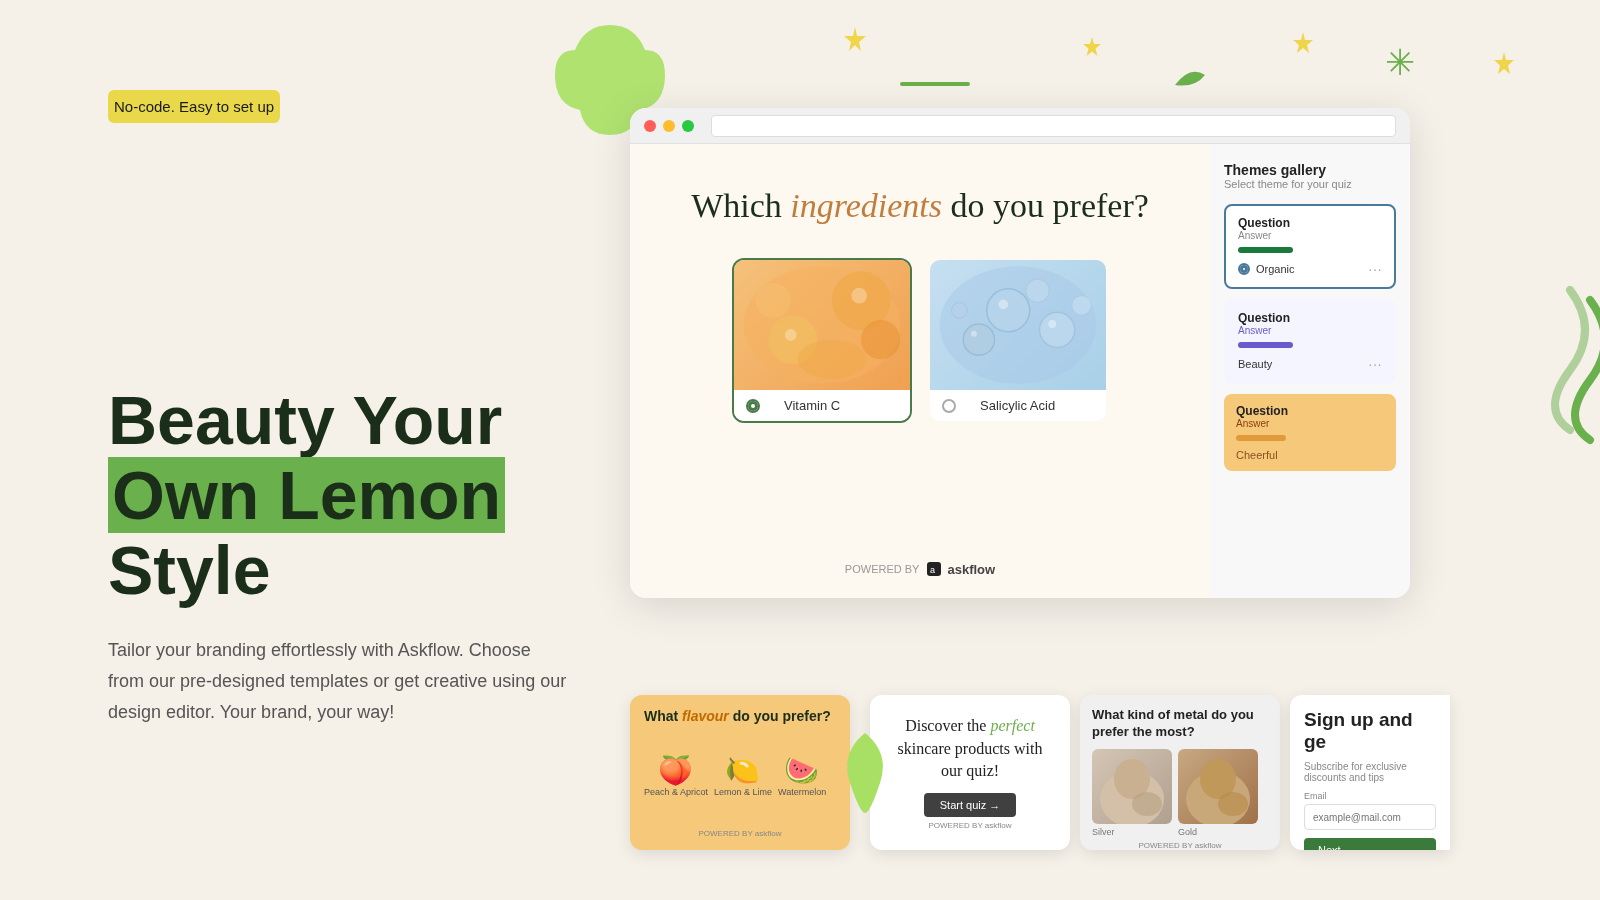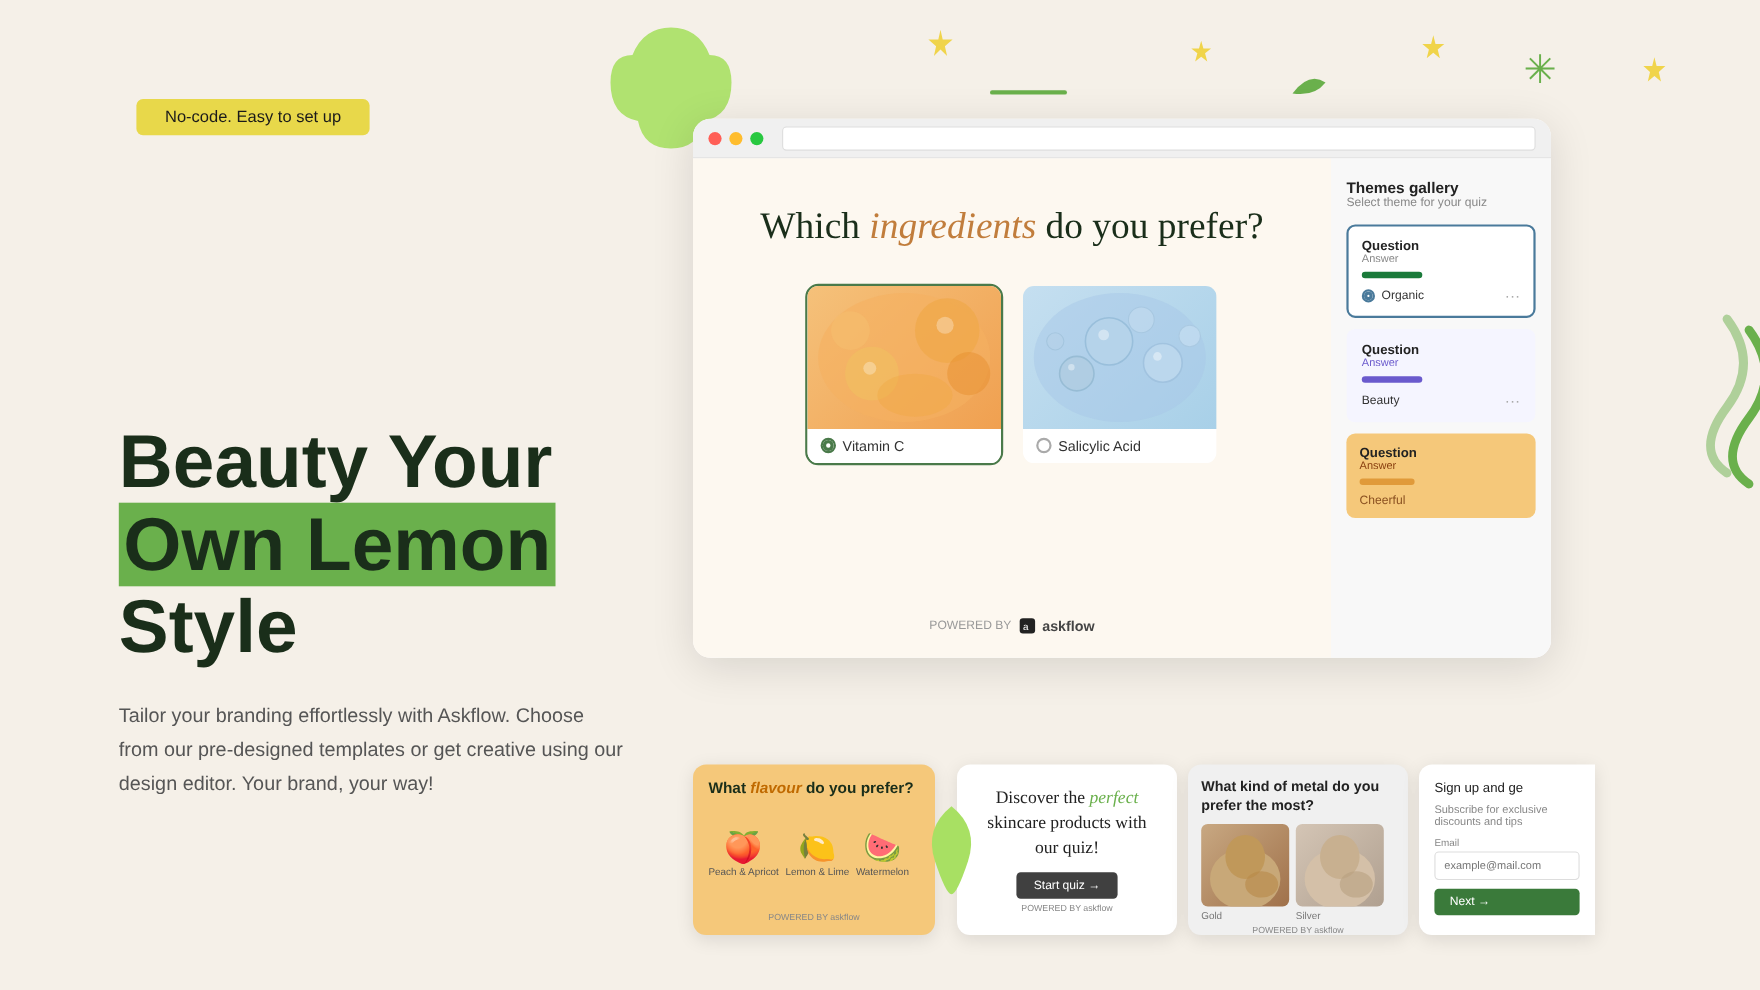--- a/index.html
+++ b/index.html
@@ -26,24 +26,23 @@
       width: 560px;
     }
 
     .badge {
       display: inline-block;
       background-color: #e8d84a;
       color: #1a1a1a;
       font-family: Arial, sans-serif;
       font-size: 15px;
       font-weight: 500;
-      padding: 8px 26px;
+      padding: 8px 6px;
       border-radius: 6px;
       margin-bottom: 220px;
-      margin-left: 16px;
     }
 
     .headline {
       margin-top: 0;
     }
 
     .headline-line1 {
       font-size: 68px;
       font-weight: 800;
       color: #1a2e1a;
@@ -167,21 +166,22 @@
       border-color: #4a7a4a;
     }
 
     .quiz-option-label {
       background: white;
       padding: 8px 12px;
       font-size: 13px;
       font-family: Arial, sans-serif;
       color: #333;
       display: flex;
-      gap: 6px;
+      align-items: center;
+      gap: 24px;
     }
 
     .radio-dot {
       width: 14px;
       height: 14px;
       border-radius: 50%;
       border: 2px solid #aaa;
       display: inline-block;
       flex-shrink: 0;
     }
@@ -455,22 +455,22 @@
       font-family: Arial, sans-serif;
       margin-top: 3px;
     }
 
     
     .signup-inner {
       padding: 14px;
     }
 
     .signup-title {
-      font-size: 12px;
-      font-weight: normal;
+      font-size: 19px;
+      font-weight: bold;
       font-family: Arial, sans-serif;
       color: #222;
       margin-bottom: 8px;
     }
 
     .signup-sub {
       font-size: 10px;
       color: #888;
       font-family: Arial, sans-serif;
       margin-bottom: 8px;
@@ -715,45 +715,45 @@
       </p>
       <div class="skincare-btn">Start quiz →</div>
       <div class="mini-powered">POWERED BY askflow</div>
     </div>
   </div>
 
   <div class="mini-card mini-card-light">
     <div class="metal-inner">
       <div class="metal-question">What kind of metal do you prefer the most?</div>
       <div class="metal-images">
+        <div>
+          <div class="metal-img-box-inner">
+            <div class="silver-skin">
+              <svg width="100%" height="100%" viewBox="0 0 80 75">
+                <ellipse cx="40" cy="50" rx="32" ry="28" fill="#d4c0a8"></ellipse>
+                <ellipse cx="40" cy="30" rx="18" ry="20" fill="#c8b090"></ellipse>
+                <ellipse cx="55" cy="55" rx="15" ry="12" fill="#b8a080" opacity="0.6"></ellipse>
+              </svg>
+            </div>
+          </div>
+          <div class="metal-label">Silver</div>
+        </div>
         <div>
           <div class="metal-img-box-inner">
             <div class="gold-skin">
               
               <svg width="100%" height="100%" viewBox="0 0 80 75">
                 <ellipse cx="40" cy="50" rx="32" ry="28" fill="#c8a878"></ellipse>
                 <ellipse cx="40" cy="30" rx="18" ry="20" fill="#c0985a"></ellipse>
                 <ellipse cx="55" cy="55" rx="15" ry="12" fill="#b88848" opacity="0.6"></ellipse>
               </svg>
             </div>
           </div>
           <div class="metal-label">Gold</div>
         </div>
-        <div>
-          <div class="metal-img-box-inner">
-            <div class="silver-skin">
-              <svg width="100%" height="100%" viewBox="0 0 80 75">
-                <ellipse cx="40" cy="50" rx="32" ry="28" fill="#d4c0a8"></ellipse>
-                <ellipse cx="40" cy="30" rx="18" ry="20" fill="#c8b090"></ellipse>
-                <ellipse cx="55" cy="55" rx="15" ry="12" fill="#b8a080" opacity="0.6"></ellipse>
-              </svg>
-            </div>
-          </div>
-          <div class="metal-label">Silver</div>
-        </div>
       </div>
       <div class="mini-powered">POWERED BY askflow</div>
     </div>
   </div>
 
   <div class="mini-card" style="width:160px;height:155px;background:white;border-radius:12px 0 0 12px;overflow:hidden;">
     <div class="signup-inner">
       <div class="signup-title">Sign up and ge</div>
       <div class="signup-sub">Subscribe for exclusive discounts and tips</div>
       <div style="font-size:9px;color:#888;font-family:Arial,sans-serif;margin-bottom:3px;">Email</div>

